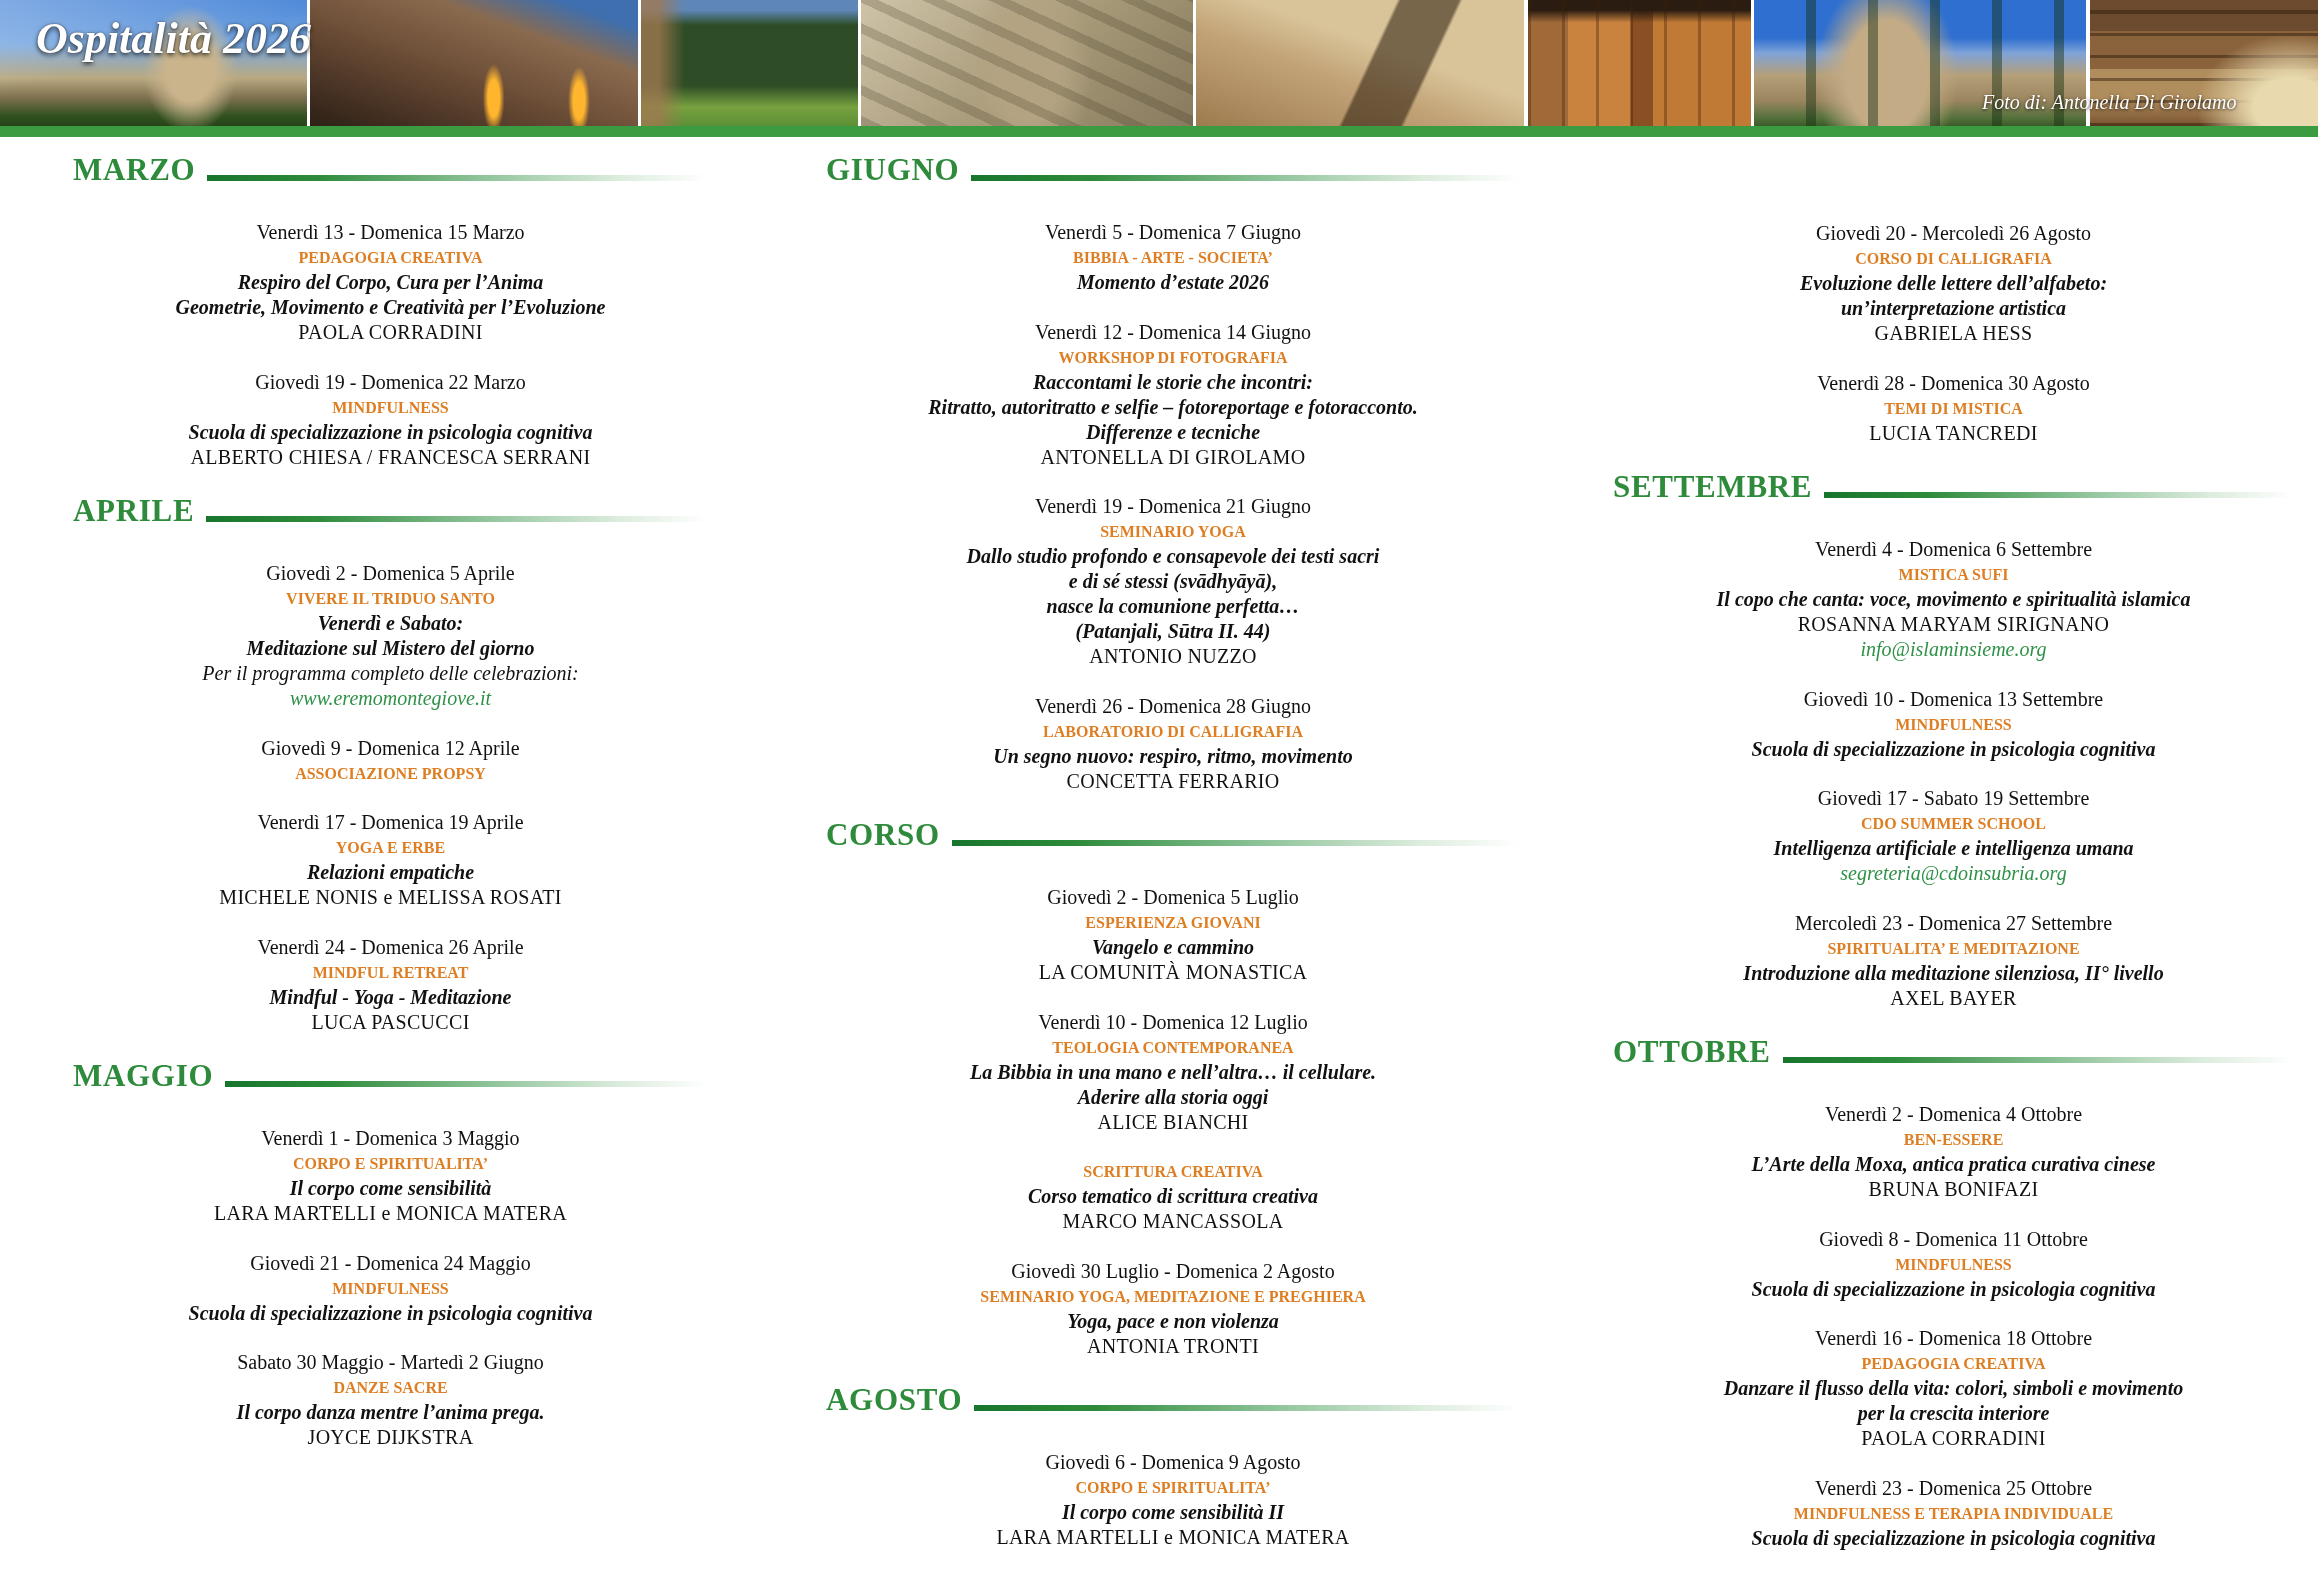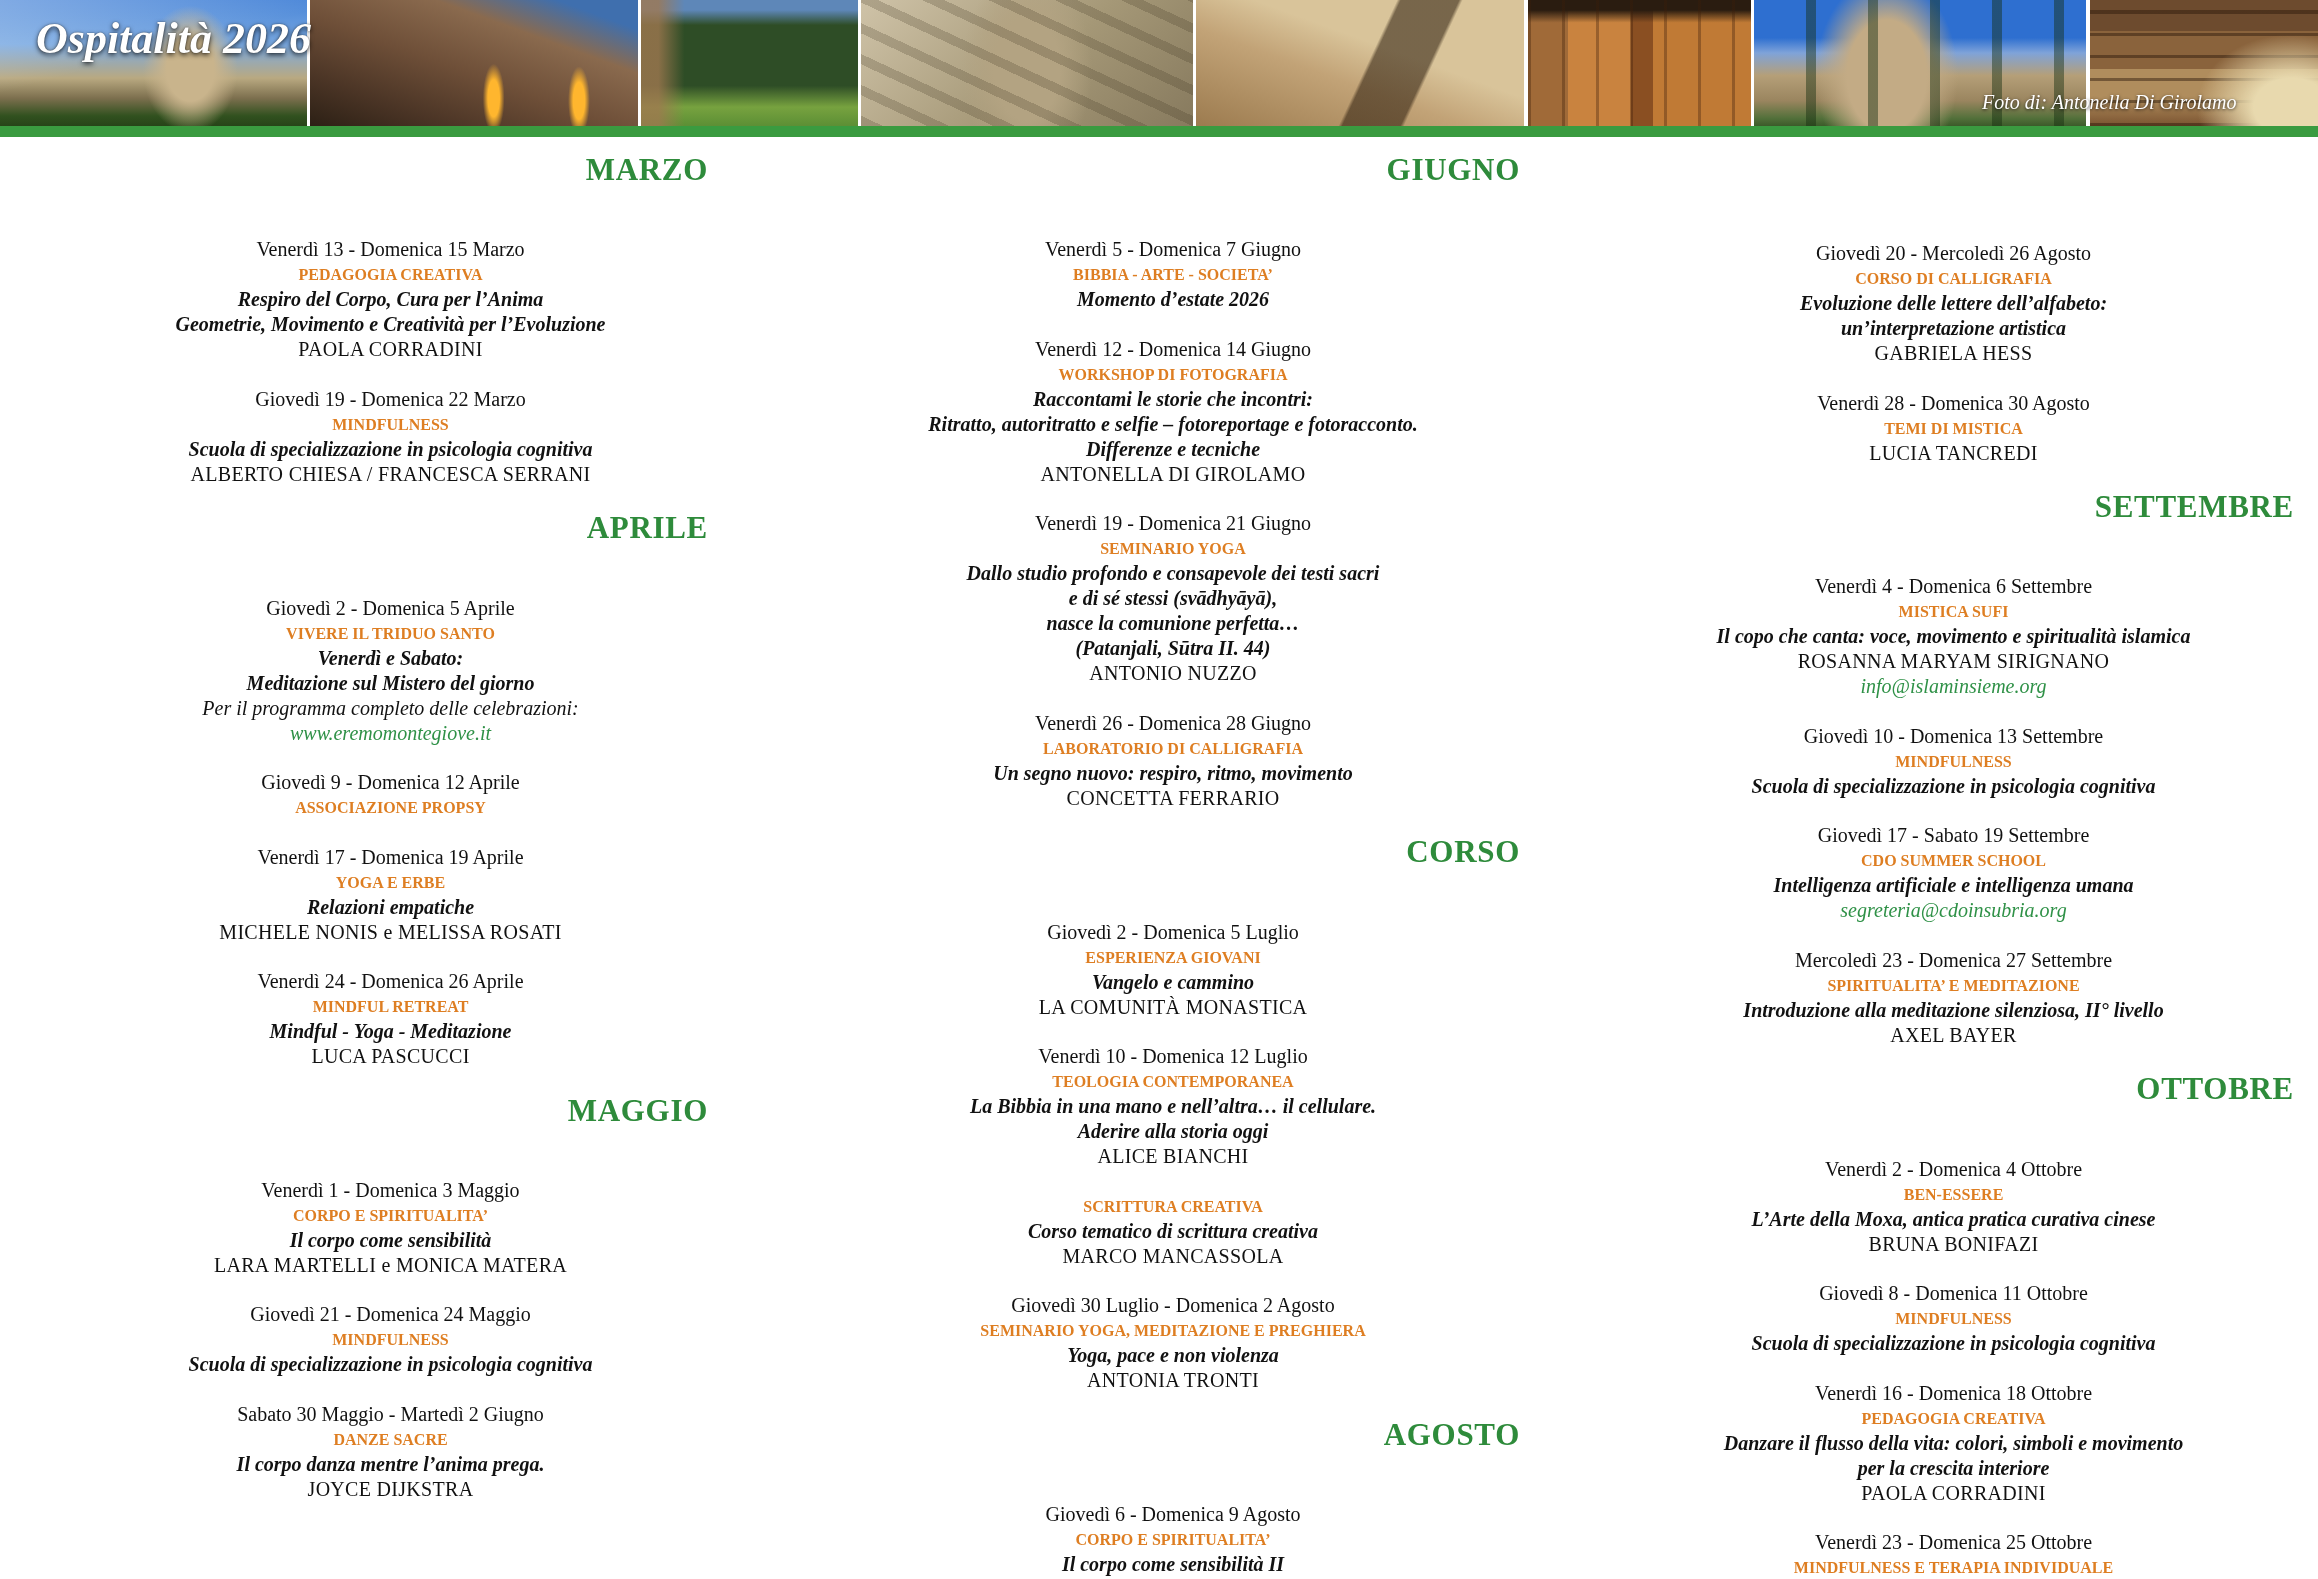--- a/index.html
+++ b/index.html
@@ -48,22 +48,22 @@
       color:#ffffff;text-shadow:0 1.3px 3.3px rgba(0,0,0,.8);}
 
   
   .column{position:absolute;top:153px;}
   #col-1{left:73px;width:635px;}
   #col-2{left:826px;width:694px;}
   #col-3{left:1613px;width:681px;}
 
   .section{margin-top:20px;}
   .section:first-child{margin-top:0;}
-  .section.no-month{margin-top:88px;}
-  .month-row{display:flex;align-items:flex-end;gap:12px;margin-bottom:34px;flex-direction:column;}
+  .section.no-month{margin-top:68px;}
+  .month-row{display:flex;align-items:flex-end;gap:12px;margin-bottom:34px;}
   .month{font-size:31px;line-height:33px;font-weight:700;letter-spacing:0.7px;}
   .rule{flex:1;height:6px;margin-bottom:5.3px;
       background:linear-gradient(90deg,#17762c 0%,#2e8b3b 22%,#8fc49a 55%,#dcecdd 82%,rgba(255,255,255,0) 100%);}
 
   .event{margin-bottom:24.5px;text-align:center;}
   .line{font-size:20px;line-height:25px;}
   .line.title{font-weight:700;font-size:16px;}
   .line.sub{font-weight:700;font-style:italic;}
   .line.subl{font-style:italic;}
   .line.name{letter-spacing:0.3px;}

